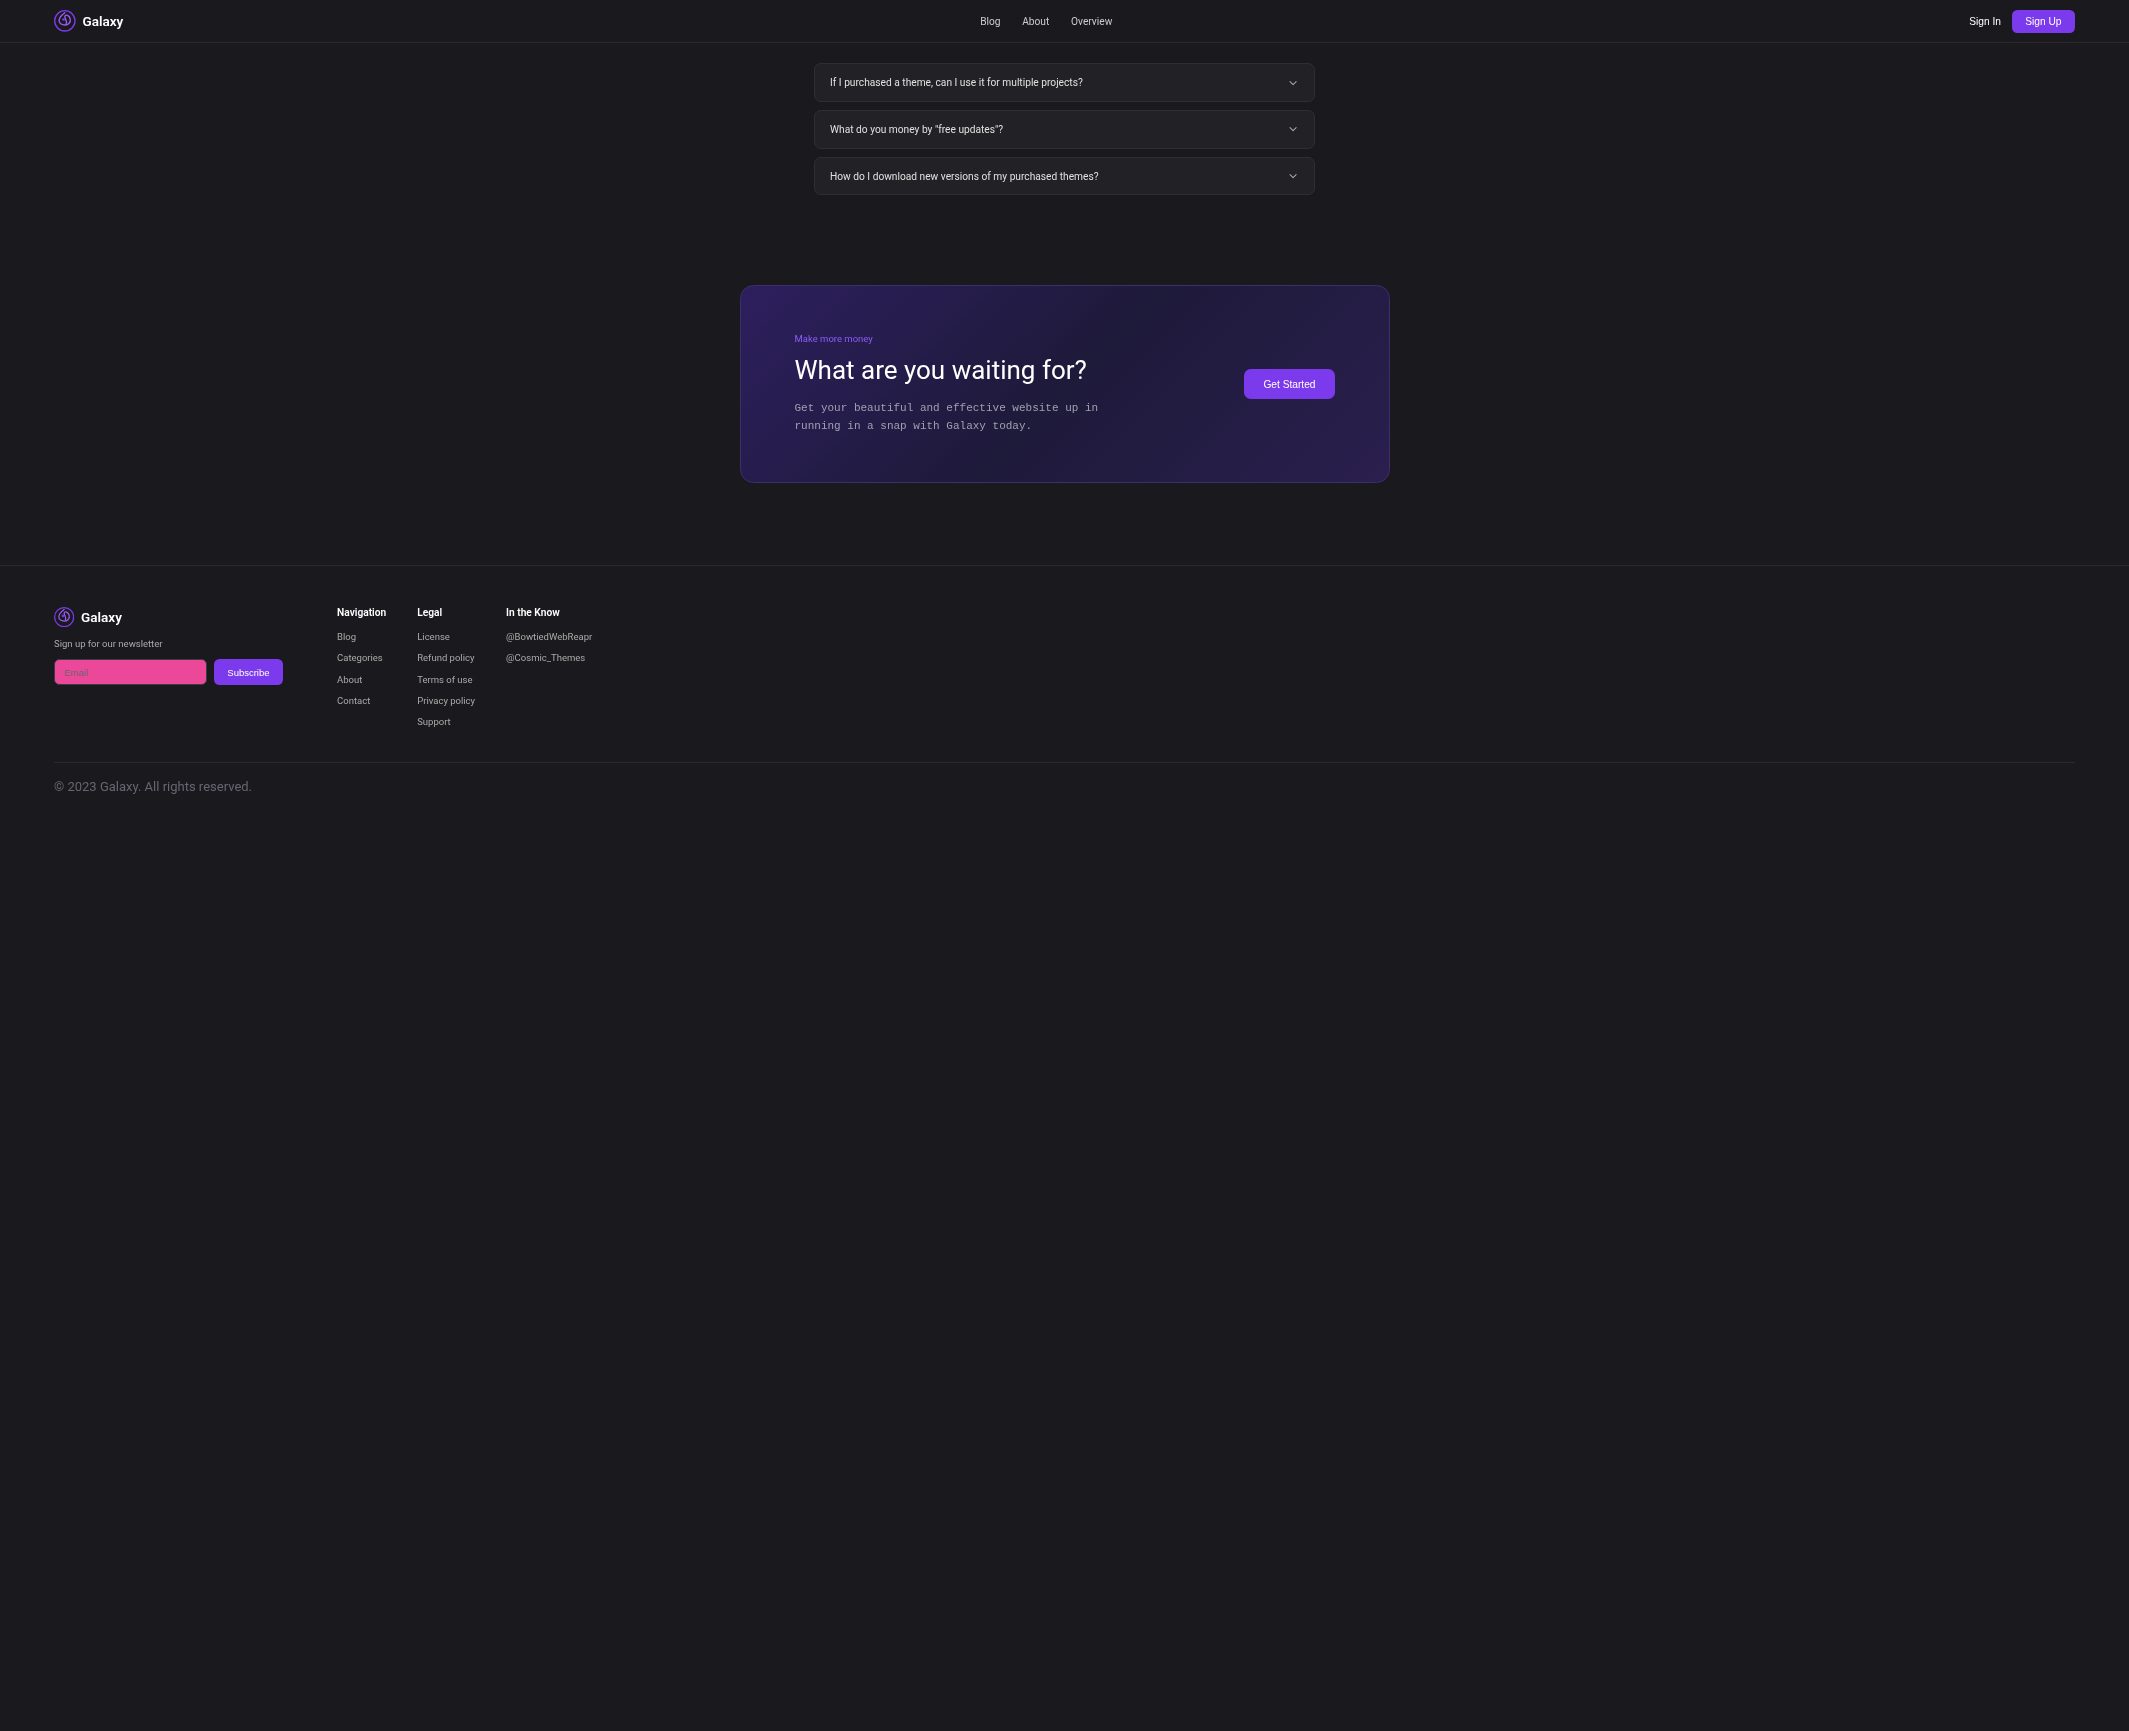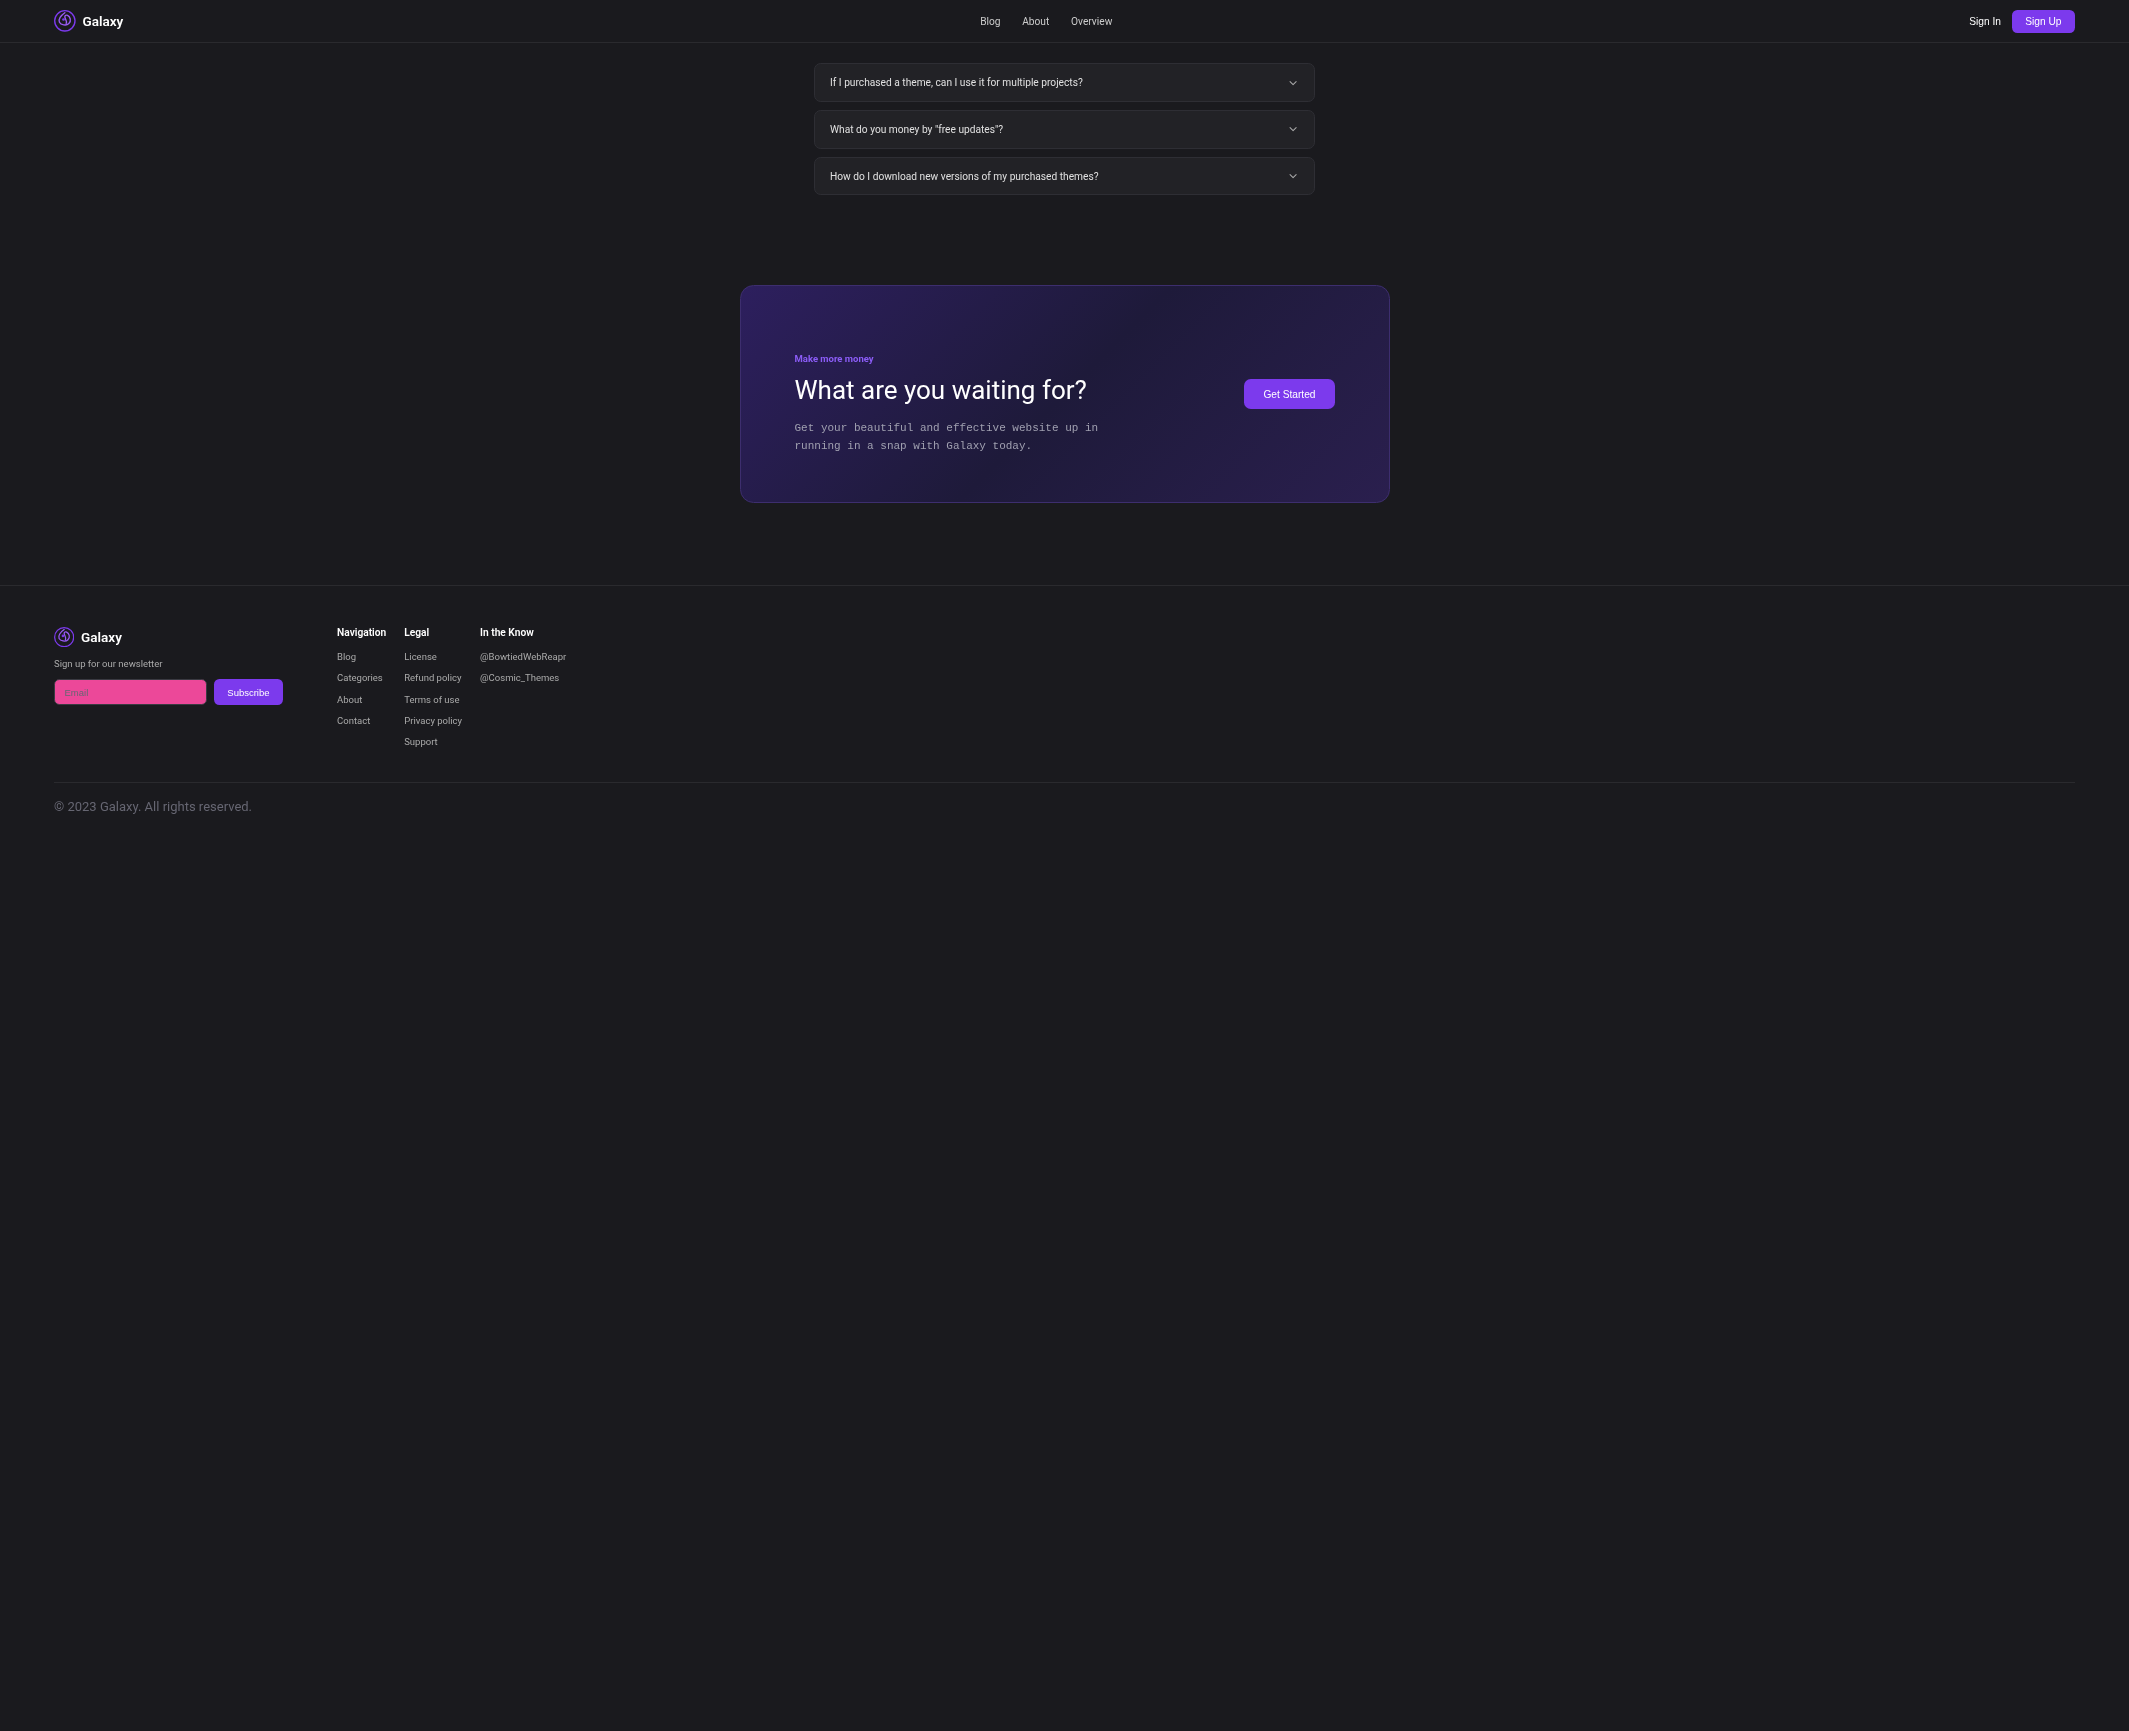--- a/index.html
+++ b/index.html
@@ -141,23 +141,22 @@
       justify-content: space-between;
     }
 
     .cta-text-block {
       max-width: 352px;
     }
 
     .cta-eyebrow {
       color: #8b5cf6;
       font-size: 9.5px;
-      font-weight: 700;
+      font-weight: 400;
       margin-bottom: 10.8px;
-      margin-top: 20px;
     }
 
     .cta-heading {
       font-size: 26px;
       font-weight: 400;
       color: #ffffff;
       margin-bottom: 13.5px;
       line-height: 1.2;
     }
 
@@ -243,21 +242,21 @@
       border: none;
       border-radius: 5.4px;
       padding: 6.8px 13.5px;
       font-size: 9.5px;
       font-weight: 500;
       cursor: pointer;
     }
 
     .footer-columns {
       display: flex;
-      gap: 18px;
+      gap: 31px;
     }
 
     .footer-col h4 {
       font-size: 10.2px;
       font-weight: 600;
       color: #ffffff;
       margin-bottom: 12.2px;
     }
 
     .footer-col ul {

